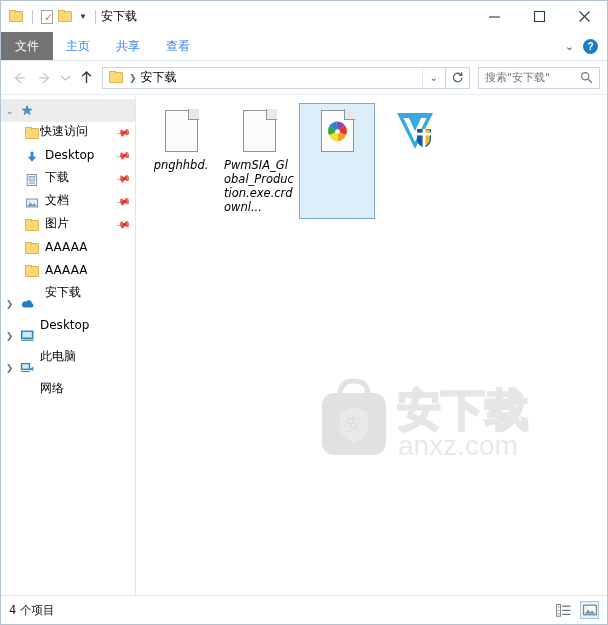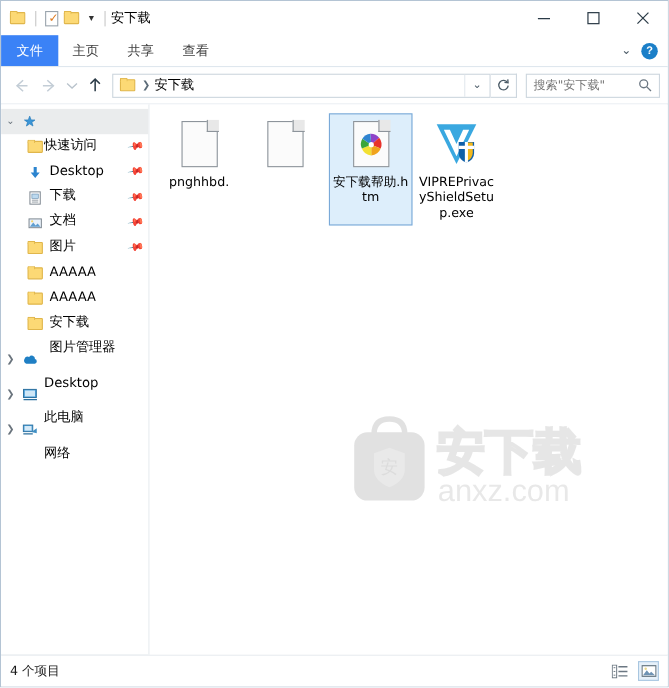--- a/index.html
+++ b/index.html
@@ -127,26 +127,26 @@
     position: relative;
     border-bottom: 1px solid #dfe7ee;
   }
   .tab {
     display: flex;
     align-items: center;
     justify-content: center;
     padding: 0 13px;
     font-size: 12px;
     font-family: "DejaVu Sans", sans-serif;
-    color: #404040;
+    color: #3b82f6;
     height: 28px;
     box-sizing: border-box;
   }
   .tab.file {
-    background: #3b82f6;
+    background: #737373;
     color: #ffffff;
     padding: 0 14px;
   }
   .ribbon-right {
     position: absolute;
     right: 4px;
     top: 0;
     height: 28px;
     display: flex;
     align-items: center;
@@ -344,24 +344,24 @@
     width: 48px;
     height: 48px;
     display: flex;
     align-items: center;
     justify-content: center;
     margin-bottom: 3px;
   }
   .file-label {
     font-size: 11.5px;
     line-height: 14px;
-    text-align: center;
     color: #000;
     word-break: break-all;
     font-family: "DejaVu Sans", sans-serif;
+    font-style: italic;
   }
 
   
   .doc-ico {
     position: relative;
     width: 33px;
     height: 42px;
   }
   .doc-ico .page {
     position: absolute;
@@ -601,26 +601,20 @@
         <span class="nav-label">AAAAA</span>
       </div>
 
       <div class="nav-row indent-2">
         <span class="nav-ico">
             <span class="folder-ico"></span>
           </span>
         <span class="nav-label">安下载</span>
       </div>
 
-      <div class="nav-row indent-2">
-        <span class="nav-ico">
-            <span class="folder-ico"></span>
-          </span>
-        <span class="nav-label">图片管理器</span>
-      </div>
 
 
       <div class="nav-row" style="margin-top:9px">
         <span class="expander">❯</span>
         <span class="nav-ico">
           <svg width="15" height="13" viewBox="0 0 15 13" aria-hidden="true">
             <path d="M4 10.6 h7.6 a2.2 2.2 0 0 0 0.2 -4.3 a2.9 2.9 0 0 0 -5.3 -1.8 a2.5 2.5 0 0 0 -2.5 6.1 Z" fill="#1f7fc4"></path>
           </svg>
         </span>
         <span class="nav-label">Desktop</span>
@@ -666,56 +660,55 @@
           <div class="file-label">pnghhbd.</div>
         </div>
 
         <div class="fileitem">
           <div class="file-icon-wrap">
             <div class="doc-ico">
                 <div class="page"></div>
                 <div class="fold"></div>
               </div>
           </div>
+          <div class="file-label">PwmSIA_Global_Production.exe.crdownl...</div>
         </div>
 
         <div class="fileitem selected">
           <div class="file-icon-wrap">
             <div class="doc-ico">
               <div class="page"></div>
                 <div class="fold"></div>
               <svg class="pinwheel" width="27" height="27" viewBox="0 0 30 30" aria-hidden="true">
                 <g transform="translate(15,15)">
                   <path d="M0 0 L-1 -11 A11 11 0 0 1 8 -7 Z" fill="#8e44c8"></path>
                   <path d="M0 0 L8 -7 A11 11 0 0 1 9.5 4 Z" fill="#e8322a"></path>
                   <path d="M0 0 L9.5 4 A11 11 0 0 1 0 11 Z" fill="#f0a31c"></path>
                   <path d="M0 0 L0 11 A11 11 0 0 1 -9.5 4 Z" fill="#f2e033"></path>
                   <path d="M0 0 L-9.5 4 A11 11 0 0 1 -9 -6 Z" fill="#3aa63a"></path>
                   <path d="M0 0 L-9 -6 A11 11 0 0 1 -1 -11 Z" fill="#2f84d0"></path>
                   <circle cx="0" cy="0" r="2.6" fill="#ffffff"></circle>
                 </g>
               </svg>
             </div>
           </div>
-          <div class="file-label">安下载帮助.htm</div>
         </div>
 
         <div class="fileitem">
           <div class="file-icon-wrap">
             <svg width="44" height="44" viewBox="0 0 44 44" aria-hidden="true">
               <path d="M4 4 H40 L22 40 Z" fill="#3aa8e0"></path>
               <path d="M11 9 H33 L22 31 Z" fill="#ffffff" opacity="0.0"></path>
               <path d="M10.5 9 H16 L22 22 L28 9 H33.5 L22 33 Z" fill="#ffffff"></path>
               <path d="M24 20 L38 20 L38 30 Q38 36 31 39 Q24 36 24 30 Z" fill="#0f5fa8"></path>
               <path d="M31 20.6 L36.8 20.6 L36.8 29.8 Q36.8 35 31 37.6 Z" fill="#f4b91c"></path>
               <path d="M24 23.6 H38 V26.4 H24 Z" fill="#ffffff"></path>
               <path d="M29.6 20 H32.4 V39 H29.6 Z" fill="#ffffff"></path>
             </svg>
           </div>
-          <div class="file-label">VIPREPrivacyShieldSetup.exe</div>
         </div>
       </div>
 
       <div class="watermark">
         <svg width="240" height="105" viewBox="0 0 240 105" aria-hidden="true">
           <g opacity="0.55">
             <path d="M28 28 q0 -14 14 -14 q14 0 14 14" fill="none" stroke="#c9c9c9" stroke-width="5"></path>
             <rect x="10" y="26" width="64" height="62" rx="12" fill="#c9c9c9"></rect>
             <path d="M42 40 L56 45 L56 60 Q56 70 42 76 Q28 70 28 60 L28 45 Z" fill="#d8d8d8"></path>
             <text x="42" y="63" font-family="'DejaVu Sans',sans-serif" font-size="16" fill="#c0c0c0" text-anchor="middle">安</text>

